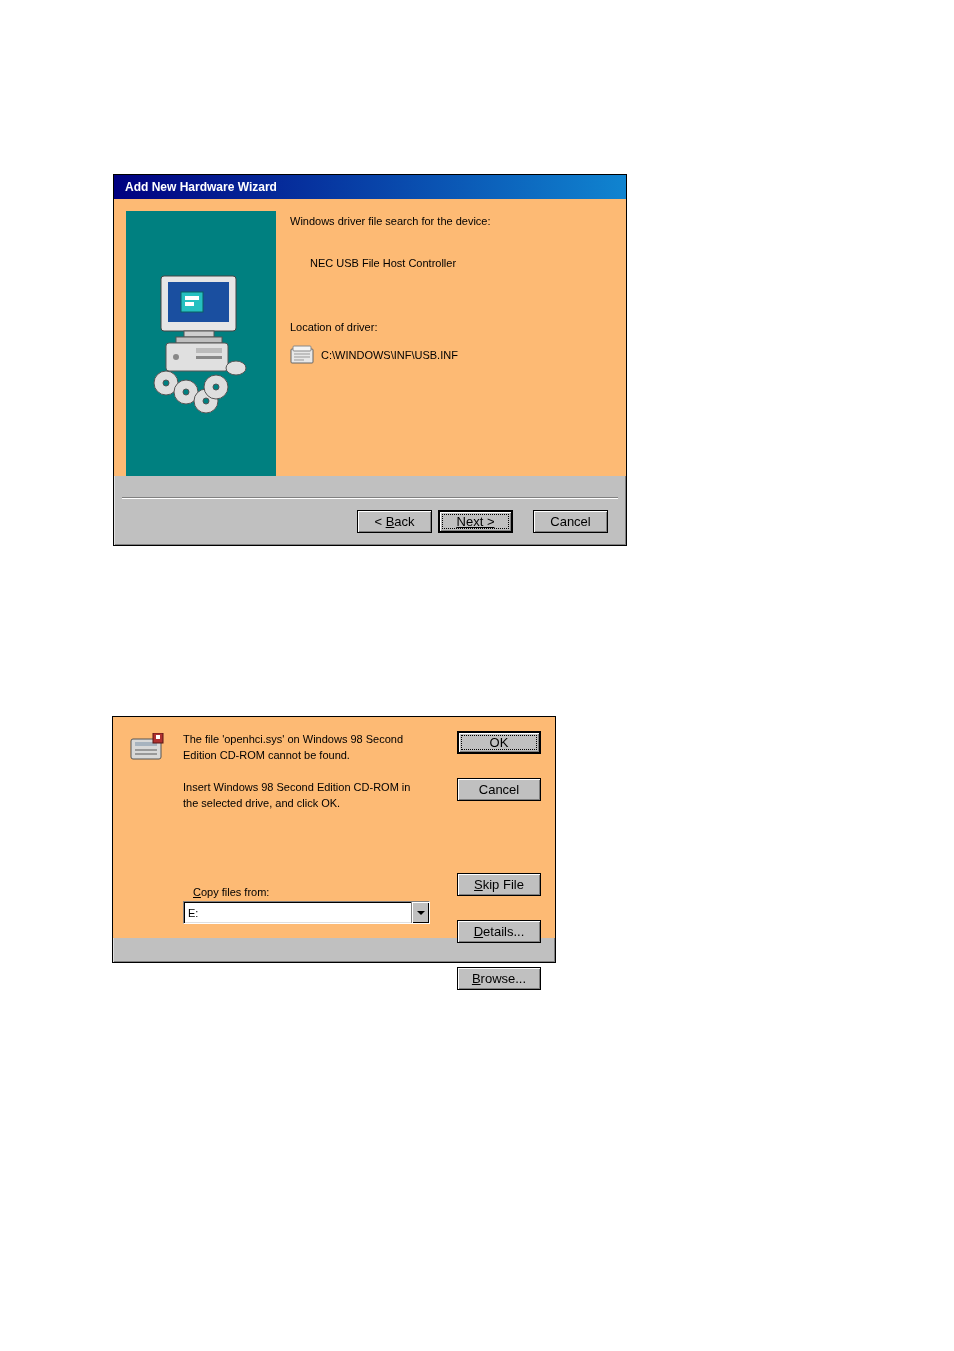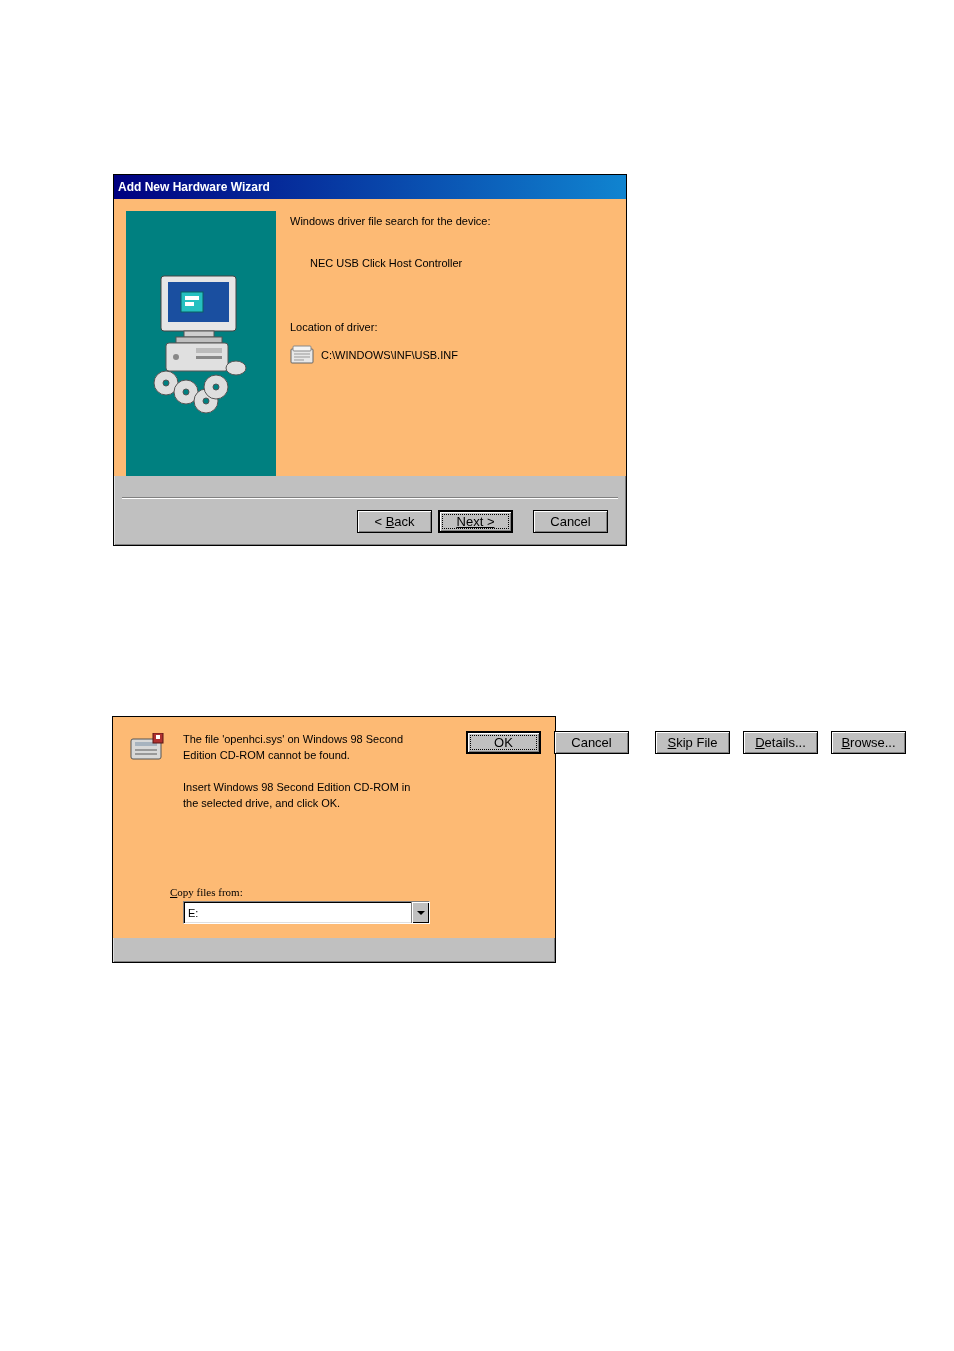--- a/index.html
+++ b/index.html
@@ -16,21 +16,21 @@
   .win {
     position: absolute;
     background: #c0c0c0;
     border: 1px solid #000;
     box-shadow: inset 1px 1px 0 #dfdfdf, inset -1px -1px 0 #808080;
   }
   .titlebar {
     background: linear-gradient(to right, #000080, #1084d0);
     color: #fff;
     font-weight: bold;
-    padding: 3px 4px;
+    padding: 3px 11px;
     display: flex;
     align-items: center;
     height: 18px;
     font-size: 12px;
   }
   .titlebar .title-text { flex: 1; }
   .title-close {
     width: 16px; height: 14px;
     background: #c0c0c0;
     border: 1px solid #000;
@@ -166,21 +166,21 @@
             <circle cx="80" cy="119" r="3" fill="#008080" stroke="#555"></circle>
           </g>
         </svg>
       </span>
     </div>
 
     <div style="flex:1; padding-top:2px; line-height:16px;">
       <div>Windows driver file search for the device:</div>
 
       <div style="height:26px;"></div>
-      <div style="padding-left:20px;">NEC USB Click Host Controller</div>
+      <div style="padding-left:20px;">NEC USB File Host Controller</div>
 
       <div style="height:36px;"></div>
 
       <div style="height:12px;"></div>
       <div>Location of driver:</div>
 
       <div style="height:10px;"></div>
       <div style="display:flex; align-items:center;">
         <span class="doc-icon">
           <svg viewBox="0 0 24 20">
@@ -224,30 +224,30 @@
         <rect x="27" y="2" width="4" height="4" fill="#fff"></rect>
       </svg>
     </div>
 
     <div style="position:absolute; left:70px; top:14px; width:245px; line-height:16px;">
       <div>The file 'openhci.sys' on Windows 98 Second Edition CD-ROM cannot be found.</div>
       <div style="height:16px;"></div>
       <div>Insert Windows 98 Second Edition CD-ROM in the selected drive, and click OK.</div>
     </div>
 
-    <div style="position:absolute; right:5px; top:14px; width:84px; display:flex; gap:13px;">
+    <div style="position:absolute; right:14px; top:14px; width:84px; display:flex; flex-direction:column; gap:24px;">
       <button class="btn9x default" style="width:84px;">OK</button>
       <button class="btn9x" style="width:84px;">Cancel</button>
       <div style="height:24px;"></div>
       <button class="btn9x" style="width:84px;"><span class="u">S</span>kip File</button>
       <button class="btn9x" style="width:84px;"><span class="u">D</span>etails...</button>
       <button class="btn9x" style="width:84px;"><span class="u">B</span>rowse...</button>
     </div>
 
-    <div style="position:absolute; left:57px; bottom:40px;font-family:Liberation Serif, serif;">
+    <div style="position:absolute; left:80px; bottom:40px;">
       <span><span class="u">C</span>opy files from:</span>
     </div>
     <div class="sunken combo" style="position:absolute; left:70px; bottom:14px;">
       <input type="text" value="E:" style="">
       <div class="drop"></div>
     </div>
 
   </div>
 </div>
 

